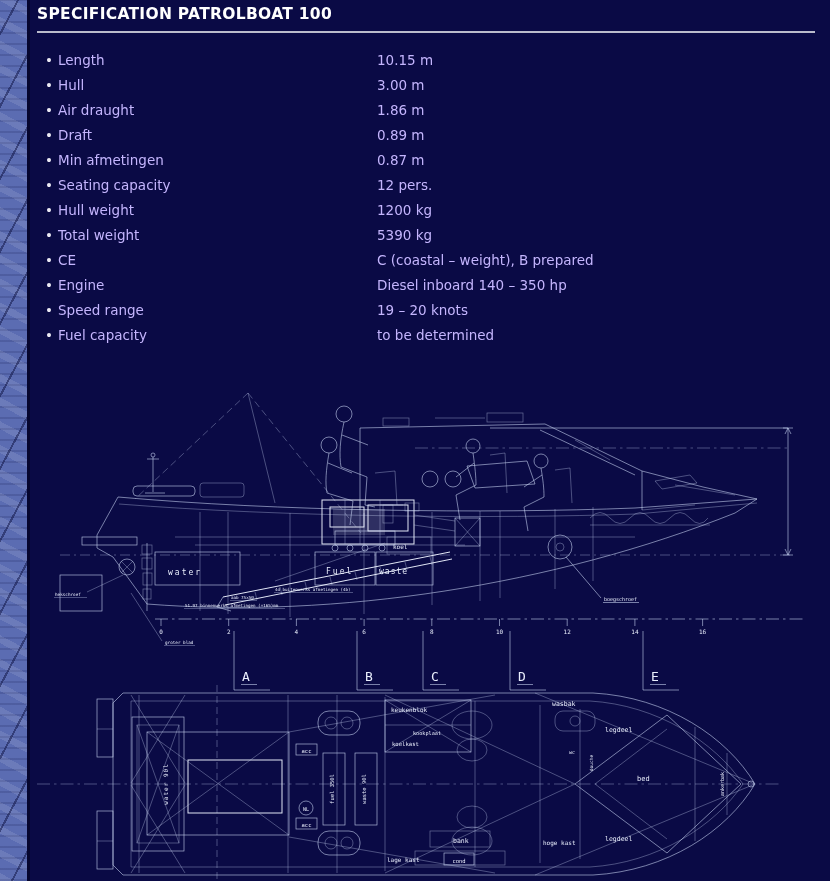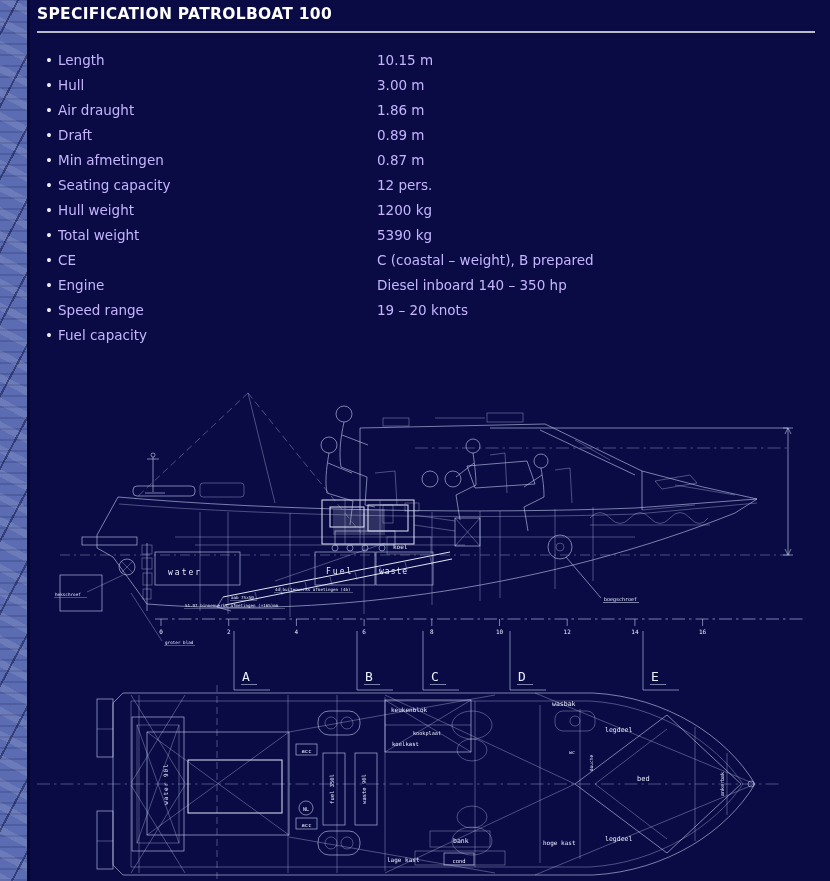--- a/index.html
+++ b/index.html
@@ -81,20 +81,21 @@
       <li>
           <span class="sl">Engine</span>
           <span class="sv">Diesel inboard 140 – 350 hp</span>
         </li>
       <li>
           <span class="sl">Speed range</span>
           <span class="sv">19 – 20 knots</span>
         </li>
       <li>
           <span class="sl">Fuel capacity</span>
+          <span class="sv">to be determined</span>
         </li>
     </ul>
 
     <svg class="bp" width="795" height="496" viewBox="0 0 795 496">
 
       <g>
 
         <path class="ln dash dim" d="M213,8 L100,114"></path>
         <path class="ln dash dim" d="M213,8 L326,148"></path>
         <path class="ln dim" d="M213,8 L240,118"></path>

